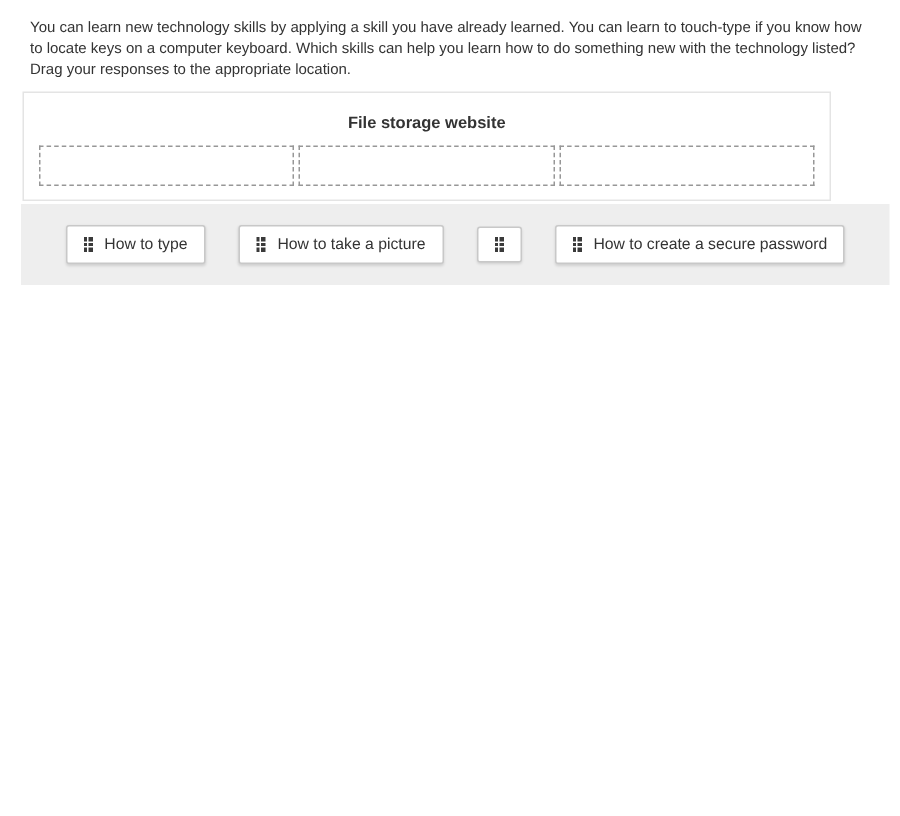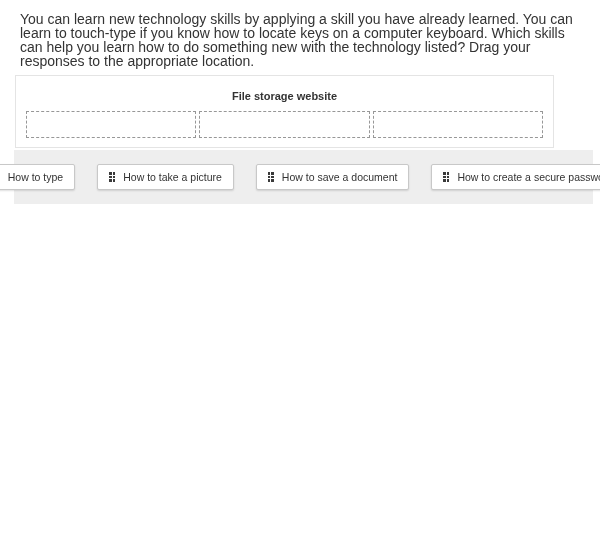--- a/index.html
+++ b/index.html
@@ -11,21 +11,21 @@
   }
   .page {
     width: 600px;
     height: 544px;
     position: relative;
     background: #ffffff;
   }
   .question {
     margin: 12px 20px 0 20px;
     width: 562px;
-    font-size: 14px;
+    font-size: 10px;
     line-height: 14px;
     color: #333333;
   }
   .class-table {
     margin: 7px 0 0 15px;
     width: 539px;
     border: 1px solid #e4e4e4;
     background: #ffffff;
     padding: 7px 10px 9px 10px;
   }
@@ -132,21 +132,20 @@
 
     <button class="chip">
       <span class="drag-icon">
         <i></i>
           <i></i>
           <i></i>
           <i></i>
           <i></i>
           <i></i>
       </span>
-      <span>How to save a document</span>
     </button>
 
     <button class="chip">
       <span class="drag-icon">
         <i></i>
           <i></i>
           <i></i>
           <i></i>
           <i></i>
           <i></i>

